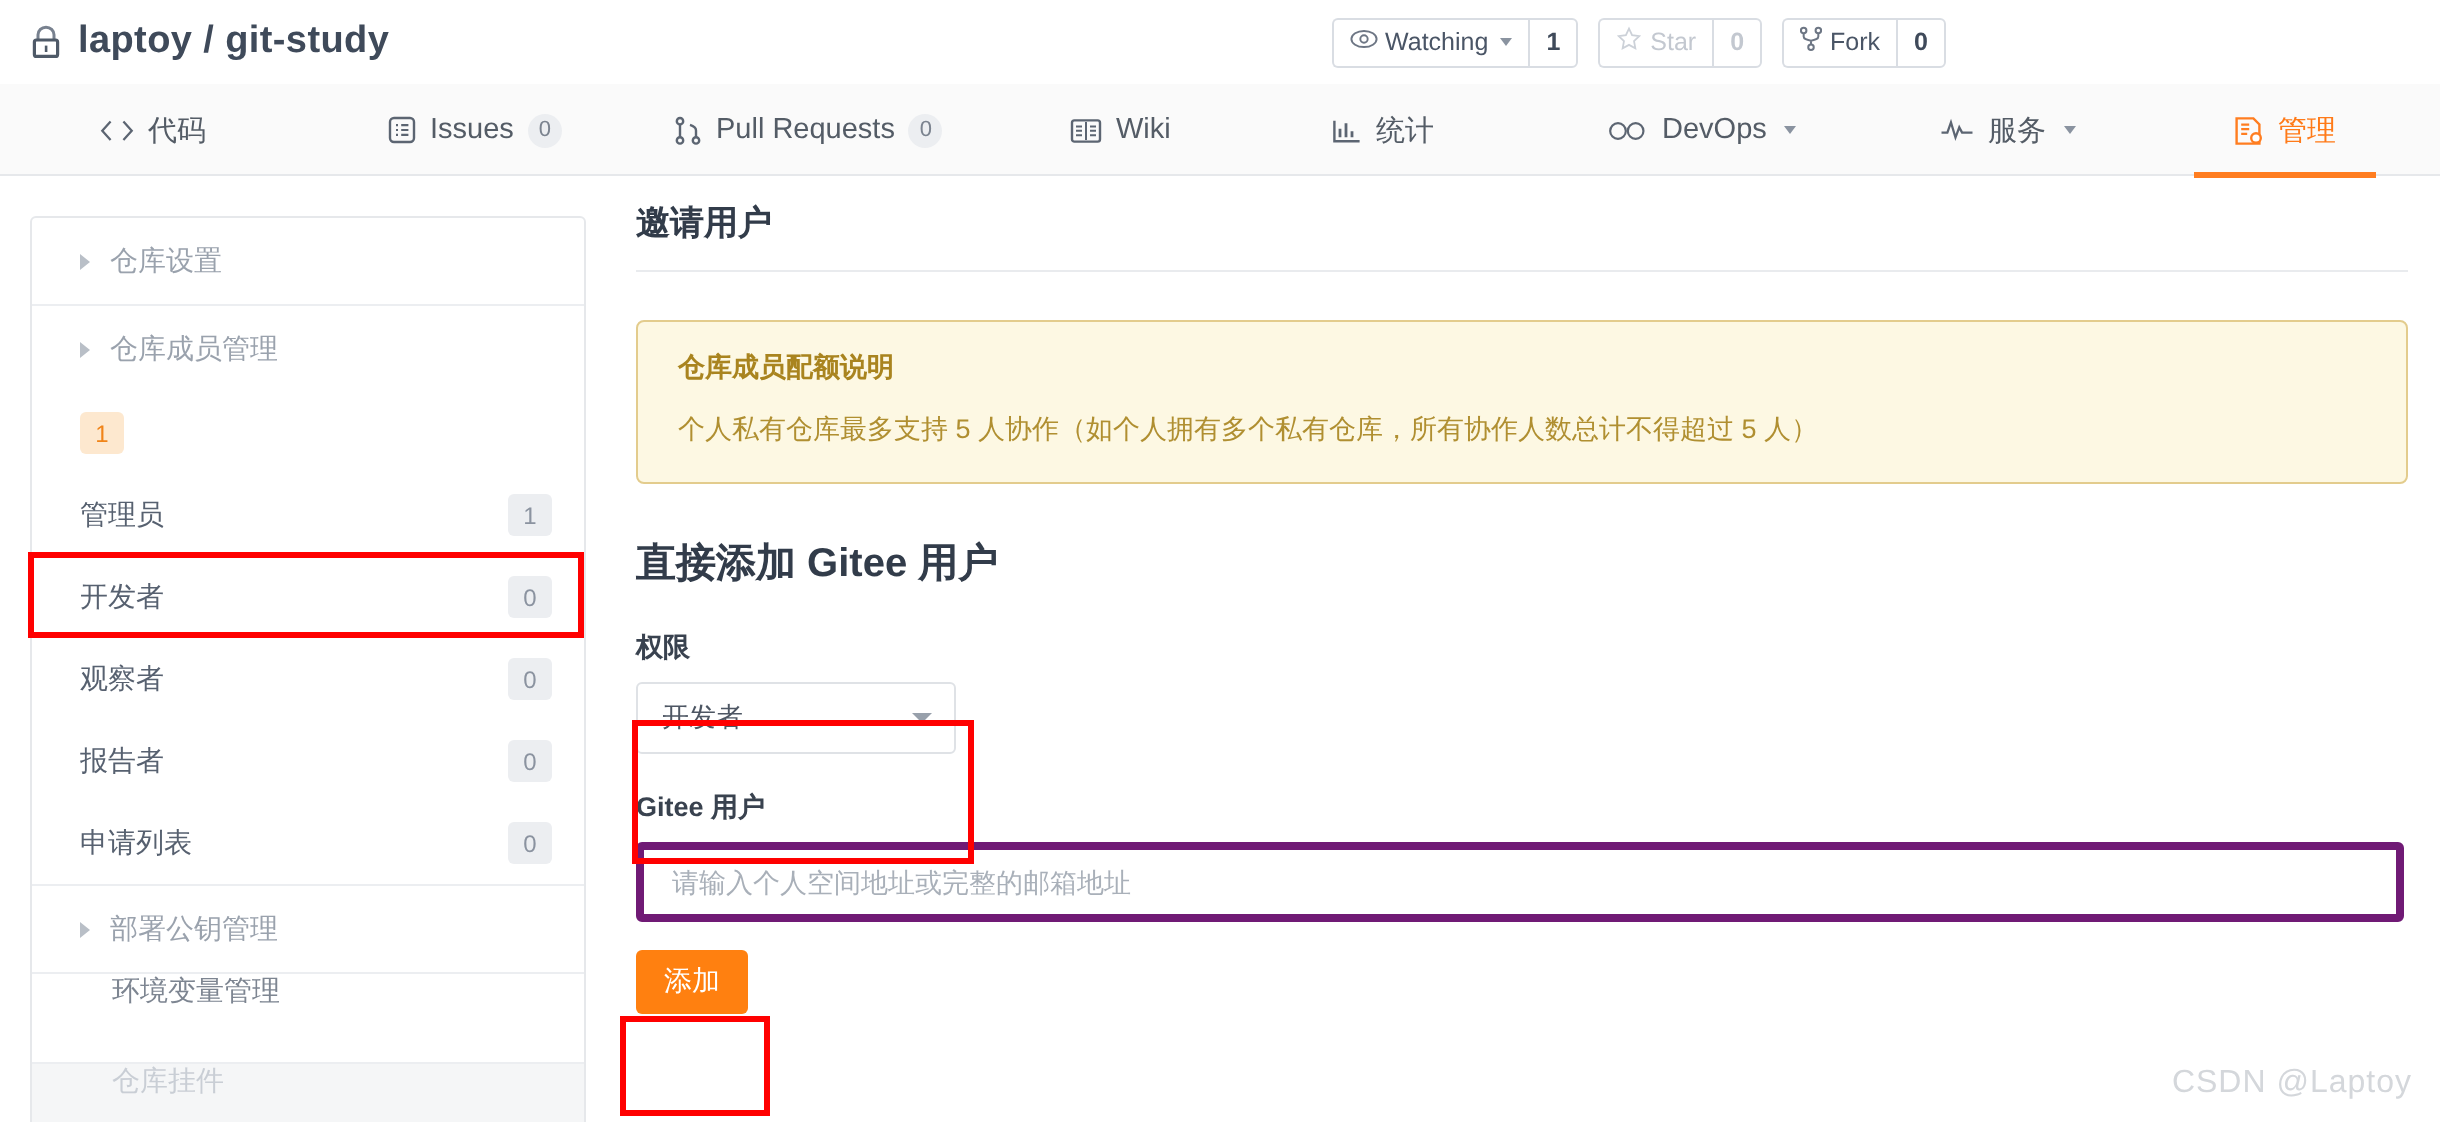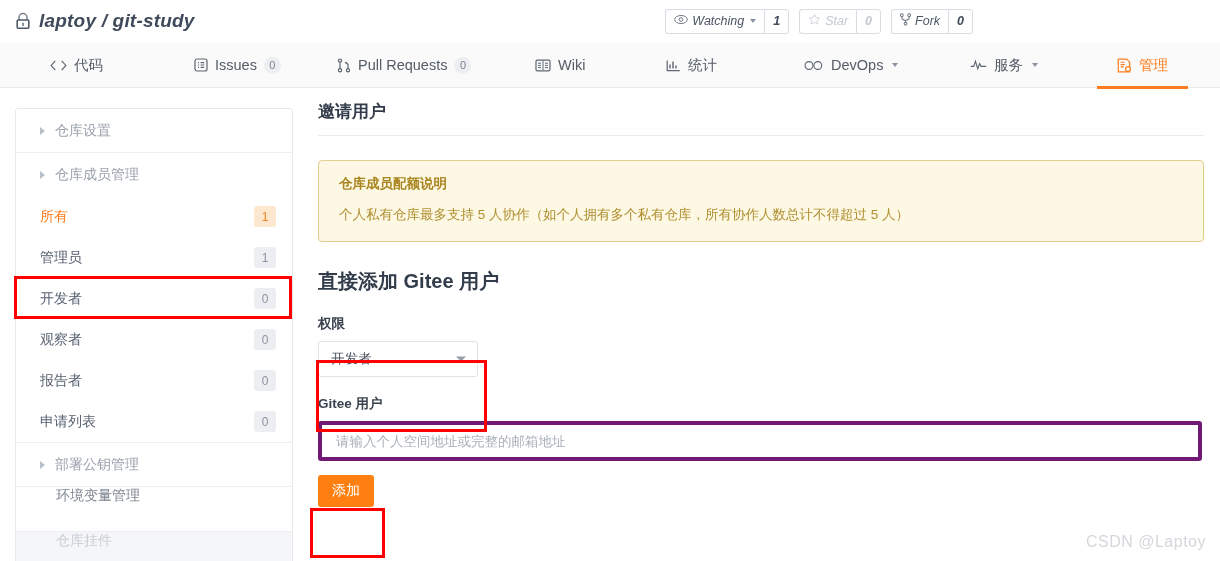--- a/index.html
+++ b/index.html
@@ -10,21 +10,20 @@
     font-family: "Liberation Sans", "DejaVu Sans", sans-serif;
     overflow: hidden;
   }
   .page { position: relative; width: 1220px; height: 561px; background:#fff; }
 
   
   .repo-header {
     position: absolute; left:0; top:0; width:987px; height:42px;
     display:flex; align-items:center; padding:0 14px;
     background:#fff;
-    font-style:italic;
   }
   .repo-title {
     display:flex; align-items:center; gap:8px;
     font-size:19px; font-weight:bold; color:#3f4a5a; letter-spacing:.2px;
   }
   .lock-icon { display:inline-flex; width:17px; height:19px; align-items:center; justify-content:center; }
   .header-right { margin-left:auto; display:flex; align-items:center; gap:10px; }
   .btn-group { display:flex; align-items:stretch; height:25px; font-size:12.5px; }
   .btn-group .seg {
     border:1px solid #d9dde3; background:#fff; color:#4a5566;
@@ -304,21 +303,20 @@
       </div>
     </div>
 
     <div class="side-sec">
       <div class="side-group">
         <span class="tri"></span>
         <span>仓库成员管理</span>
       </div>
 
       <div class="side-item sel">
-        <span class="lbl">所有</span>
         <span class="side-count hl">1</span>
       </div>
       <div class="side-item">
         <span class="lbl">管理员</span>
         <span class="side-count">1</span>
       </div>
       <div class="side-item">
         <span class="lbl">开发者</span>
         <span class="side-count">0</span>
       </div>

